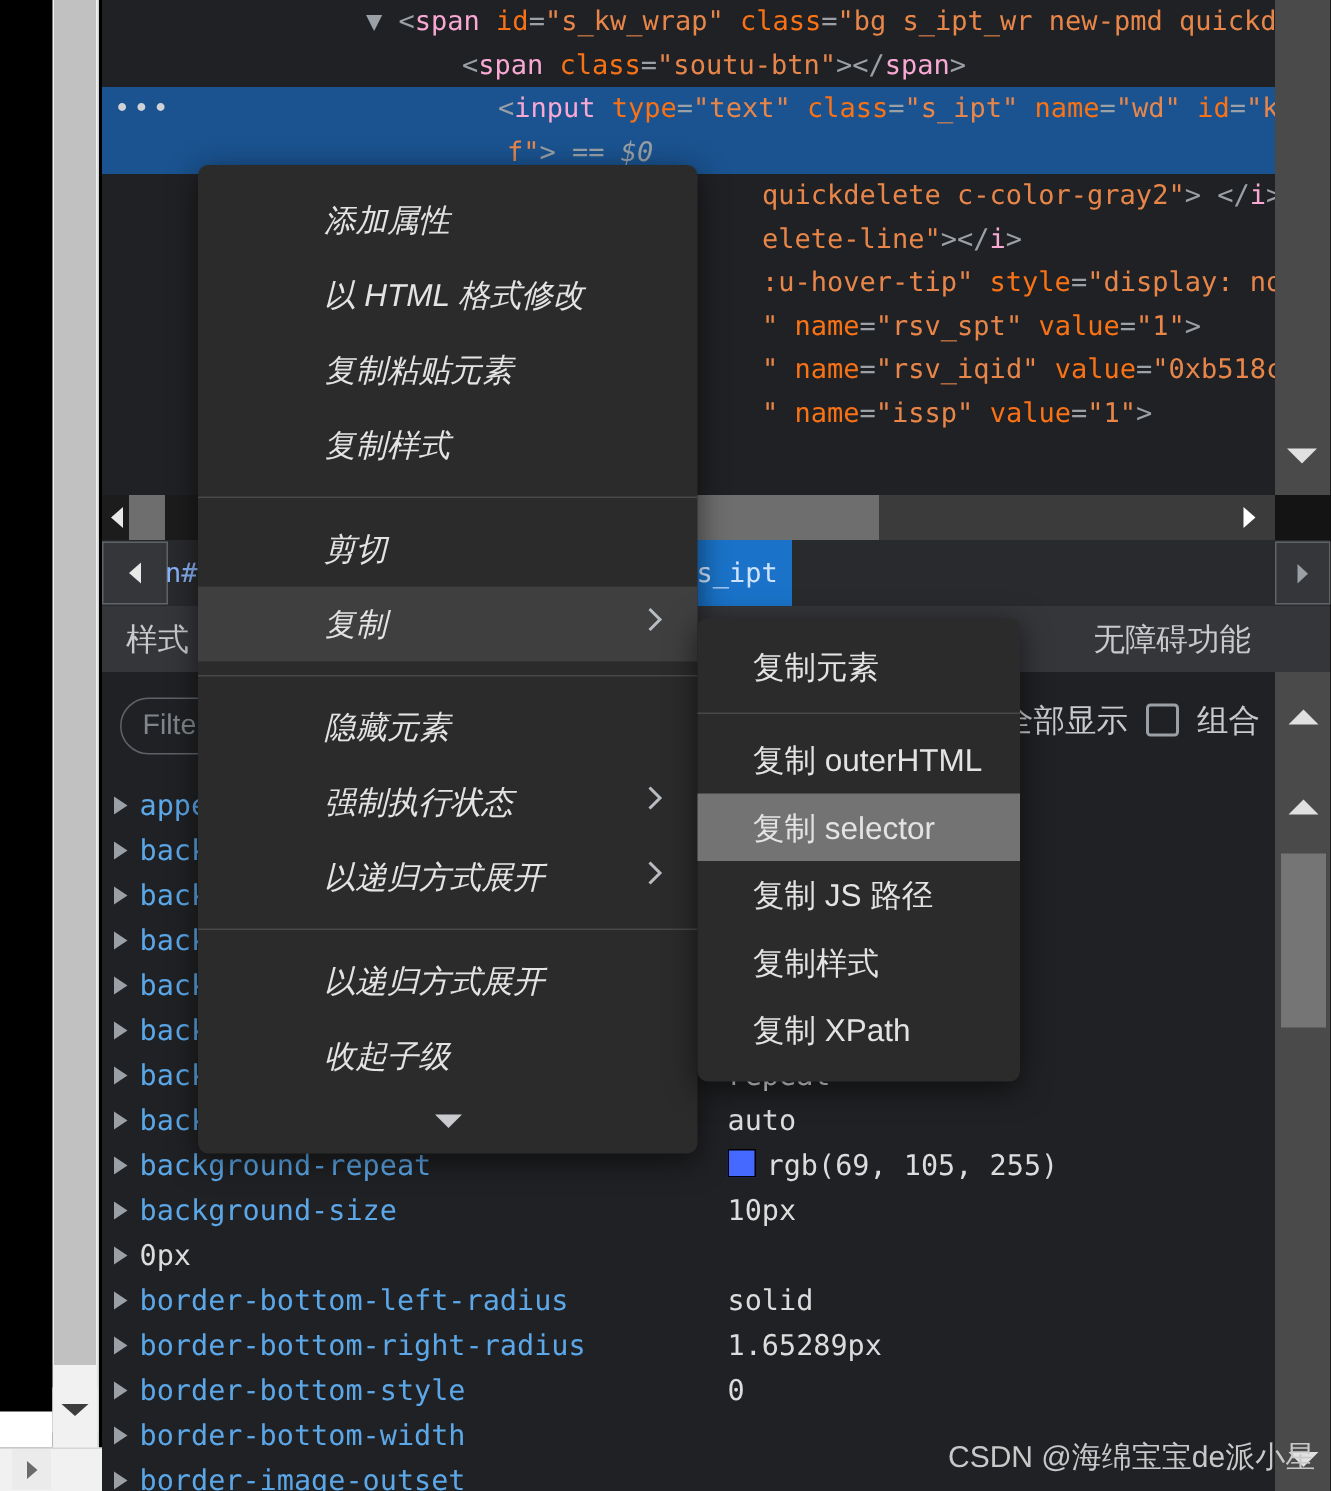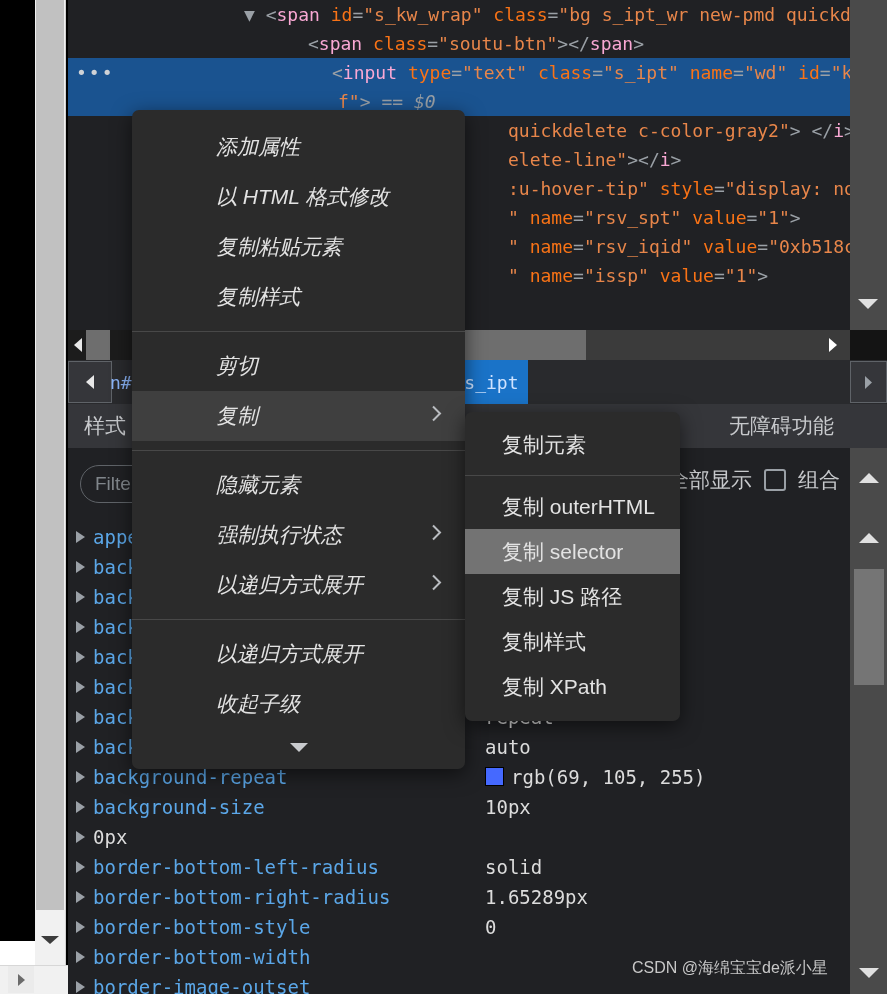--- a/index.html
+++ b/index.html
@@ -153,21 +153,21 @@
     position:absolute;left:782px;top:522px;width:37px;height:472px;background:#4a4a4a;
   }
   .styles-vscroll .thumb{position:absolute;left:4px;top:47px;width:30px;height:116px;background:#757575;}
   .styles-vscroll .up{position:absolute;left:7px;top:8px;}
   .styles-vscroll .dn{position:absolute;left:7px;top:443px;}
 
   
   .watermark{
     position:absolute;left:632px;top:958px;
     font-family:"Liberation Sans","DejaVu Sans",sans-serif;
-    font-size:16px;color:#c8c8c8;white-space:nowrap;z-index:60;
+    font-size:20px;color:#c8c8c8;white-space:nowrap;z-index:60;
   }
 
   
   .ctxmenu{
     position:absolute;left:132px;top:110px;width:333px;
     background:#2b2b2b;border-radius:7px;
     box-shadow:0 5px 20px rgba(0,0,0,.55);
     font-family:"Liberation Sans","DejaVu Sans",sans-serif;
     font-size:21px;color:#e3e3e3;z-index:50;padding:12px 0 4px 0;
     box-sizing:border-box;

